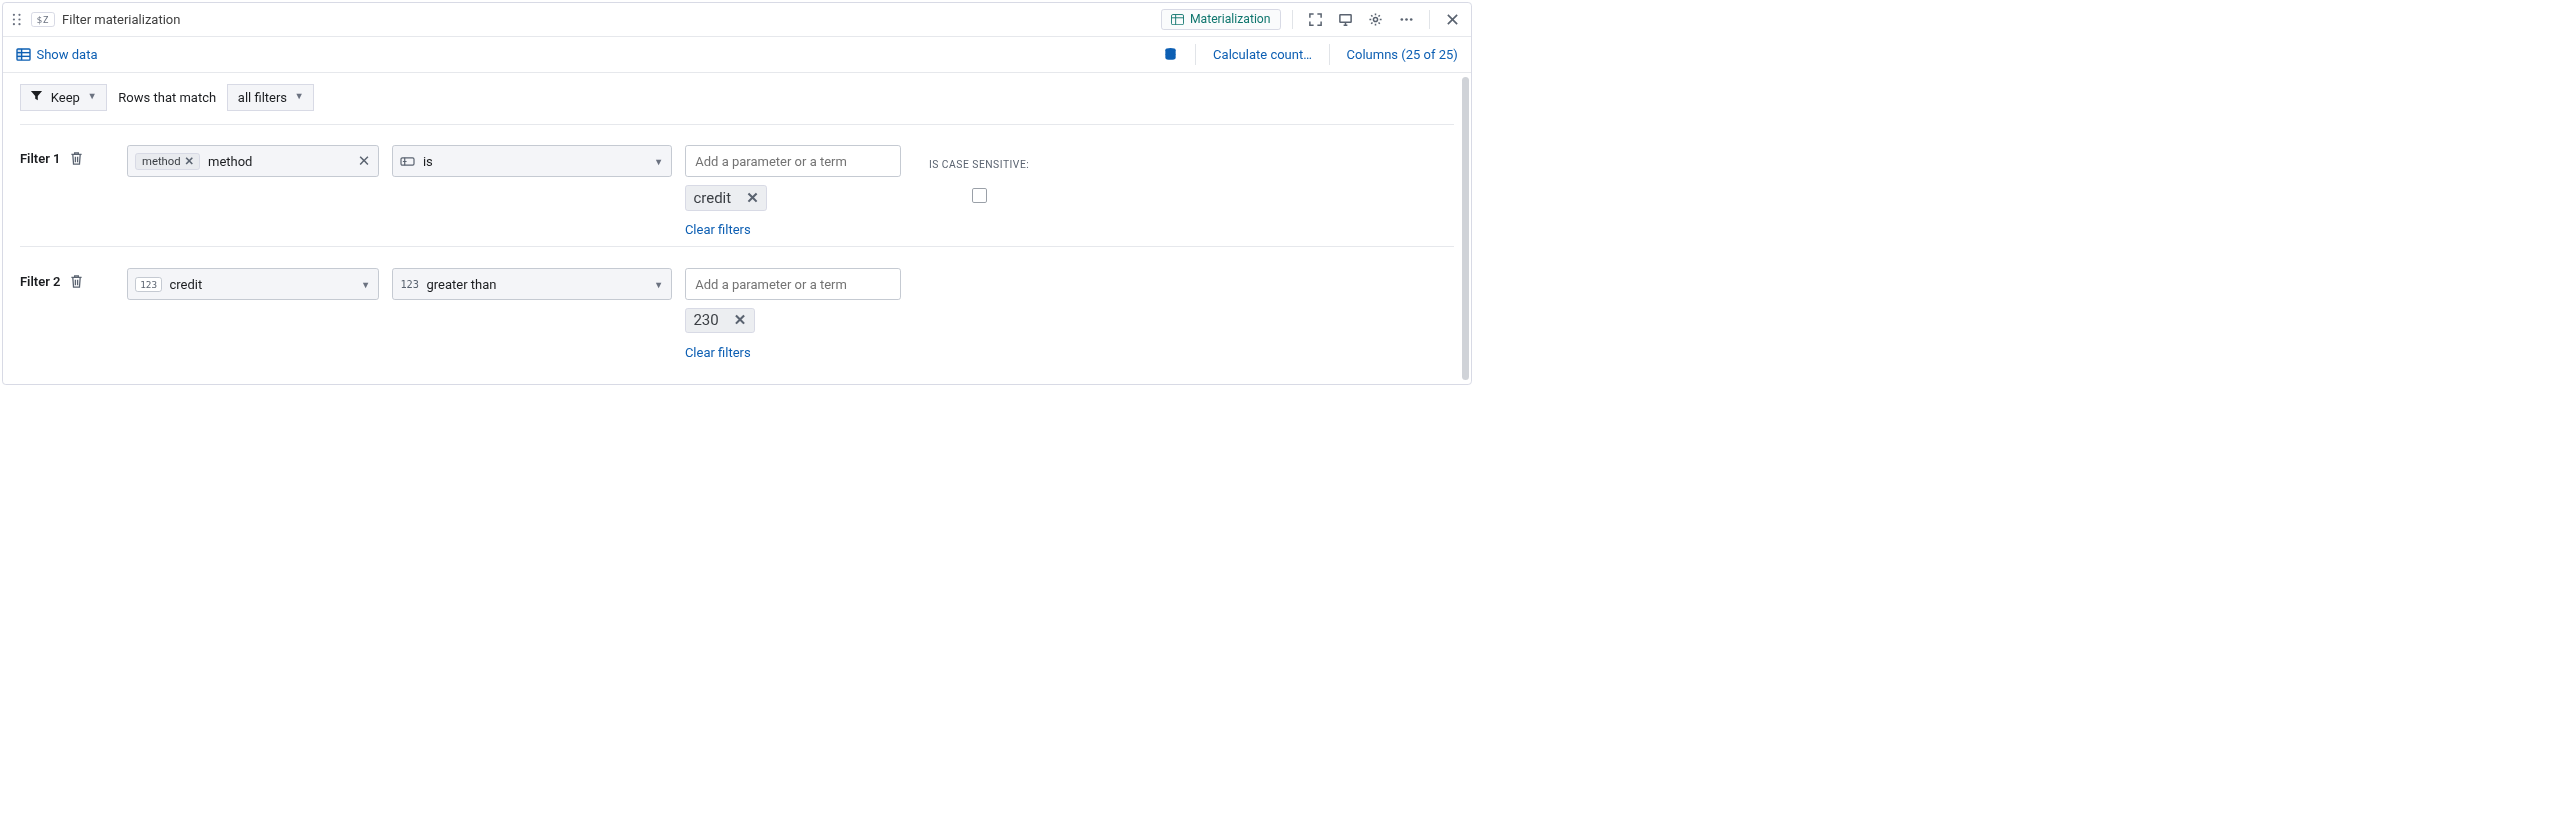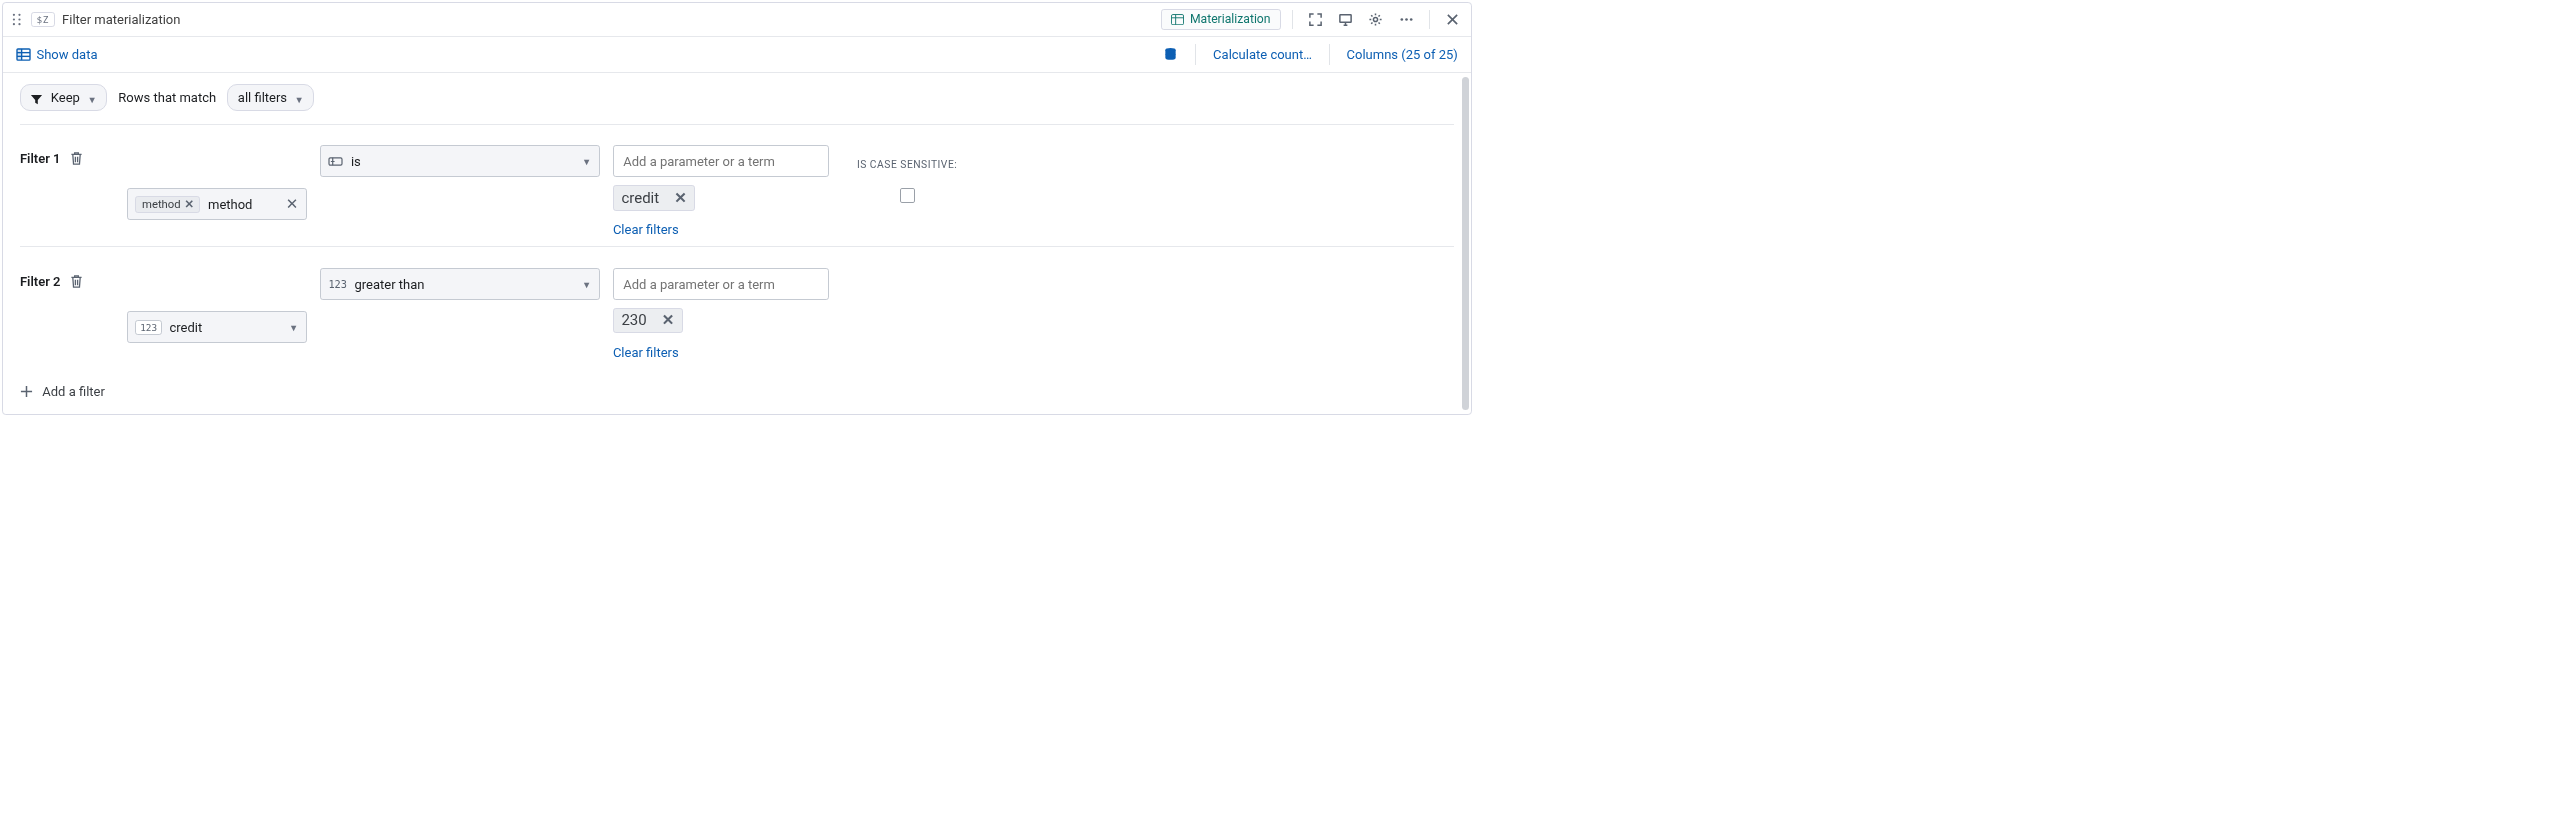--- a/index.html
+++ b/index.html
@@ -95,24 +95,24 @@
     background: #d0d3d8;
     border-radius: 3.8px;
   }
 
   
   .keep-row {
     display: flex; align-items: center; gap: 11.3px;
     padding-bottom: 13px;
   }
   .select-btn {
-    display: flex; align-items: flex-end; gap: 7.5px;
+    display: flex; align-items: flex-start; gap: 7.5px;
     border: 0.9px solid #d8dae5;
     background: #f4f5f8;
-    border-radius: 10px;
+    border-radius: 0;
     padding: 4.7px 9.4px;
     font-size: 13px;
     color: #1c1e21;
   }
   .select-btn .caret { color: #6b7280; font-size: 9.4px; }
   .match-text { color: #1c1e21; }
 
   .hr { height: 0.9px; background: #e6e8ec; margin: 0 0 21px 0; }
 
   
@@ -133,21 +133,21 @@
     border: 0.9px solid #c5cad2;
     border-radius: 2.8px;
     background: #f4f5f8;
     height: 32px;
     display: flex; align-items: center;
     padding: 0 7.5px;
     gap: 7.5px;
     font-size: 13px;
     position: relative;
   }
-  .field.column { width: 180px; margin-top: 43px; }
+  .field.column { width: 252px; }
   .field.op { width: 280px; }
   .field .chip {
     background: #e9ebef;
     border: 0.9px solid #d8dae5;
     border-radius: 2.8px;
     padding: 0.9px 5.6px;
     font-size: 11.3px;
     display: flex; align-items: center; gap: 3.8px;
     color: #3b3f44;
   }
@@ -410,24 +410,16 @@
           <span>Add a parameter or a term</span>
         </div>
         <div class="value-chip">
           <span>230</span>
           <span class="x">✕</span>
         </div>
         <span class="clear-filters">Clear filters</span>
       </div>
     </div>
 
-    <div class="add-filter-row">
-      <span class="plus-icon">
-        <svg width="13" height="13" viewBox="0 0 14 14" stroke="currentColor" stroke-width="1.6">
-            <path d="M7 1v12M1 7h12"></path>
-          </svg>
-      </span>
-      <span>Add a filter</span>
-    </div>
 
   </div>
 </div>
 
 
 </body></html>

